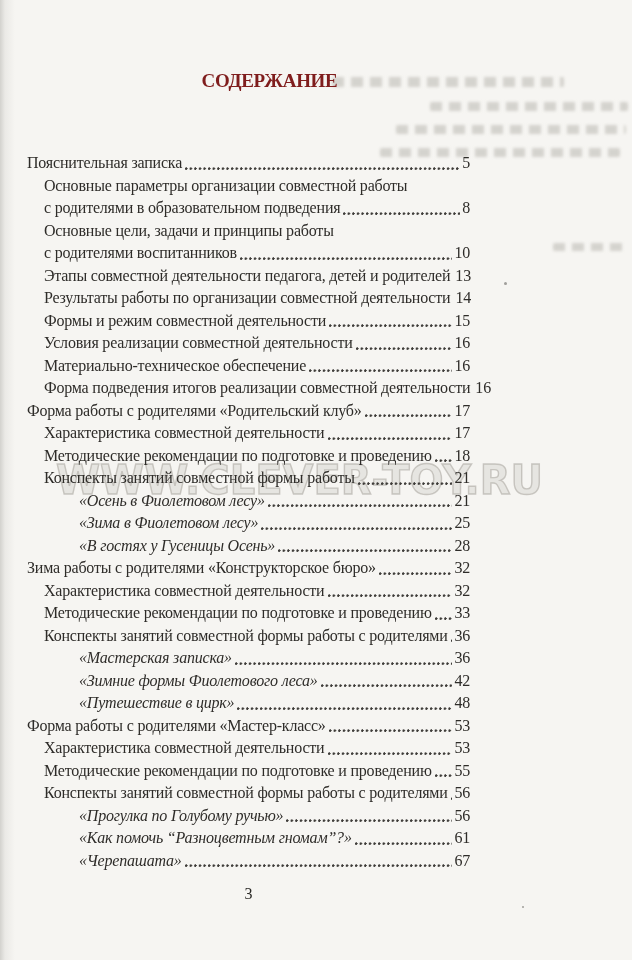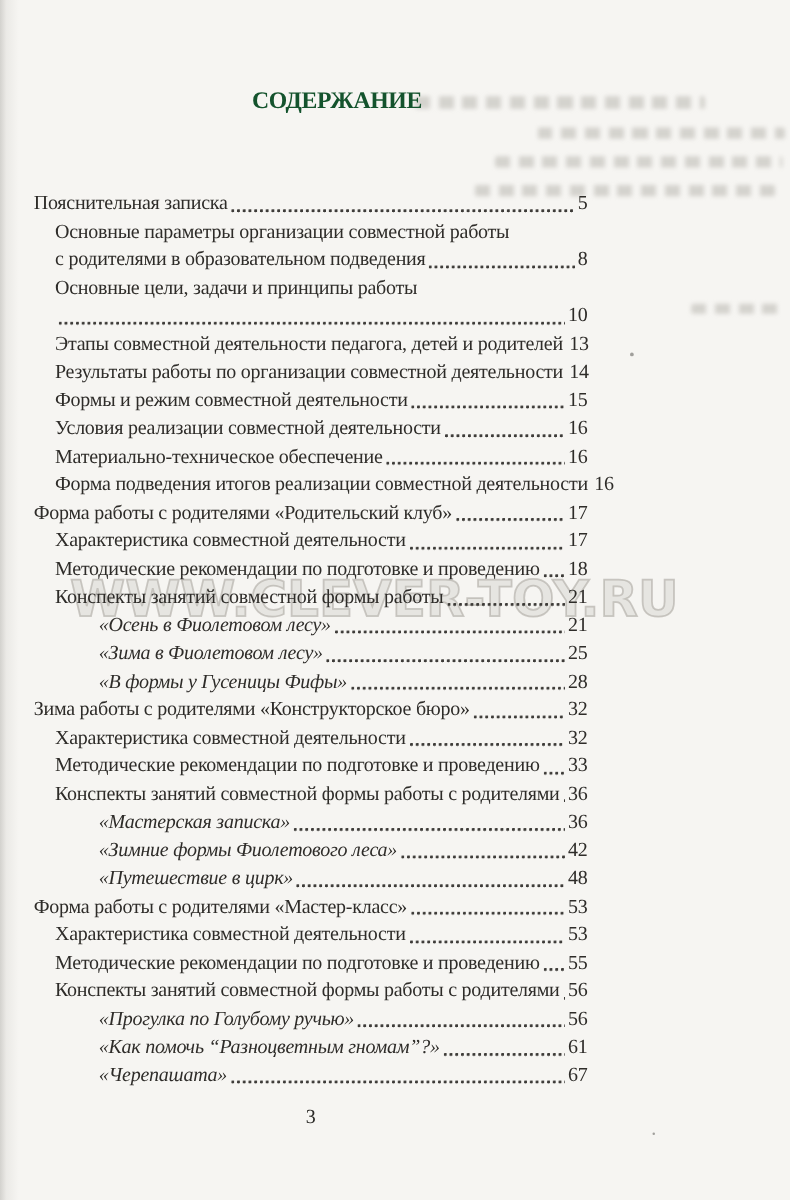--- a/index.html
+++ b/index.html
@@ -45,21 +45,21 @@
 
   .content{
     position:absolute;left:27px;top:0;width:443px;z-index:2;
   }
   .title{
     margin:70px 0 0;
     position:relative;left:21px;
     text-align:center;
     font-size:19px;font-weight:bold;
     letter-spacing:-0.3px;
-    color:#14532d;
+    color:#7f1d1d;
   }
   .toc{margin-top:60px;}
   .toc-row{
     display:flex;align-items:center;
     height:22.5px;
     font-size:16px;line-height:22.5px;
     letter-spacing:-0.2px;
     white-space:nowrap;
   }
   .toc-row.sub{padding-left:17px;}
@@ -107,20 +107,21 @@
         </div>
         <div class="toc-row sub">
           <span class="t">с родителями в образовательном подведения</span>
           <span class="dots"></span>
           <span class="pg">8</span>
         </div>
         <div class="toc-row sub">
           <span class="t">Основные цели, задачи и принципы работы</span>
         </div>
         <div class="toc-row sub">
+          <span class="t">с родителями воспитанников</span>
           <span class="dots"></span>
           <span class="pg">10</span>
         </div>
         <div class="toc-row sub">
           <span class="t">Этапы совместной деятельности педагога, детей и родителей</span>
           <span class="dots"></span>
           <span class="pg">13</span>
         </div>
         <div class="toc-row sub">
           <span class="t">Результаты работы по организации совместной деятельности</span>
@@ -171,21 +172,21 @@
           <span class="t">«Осень в Фиолетовом лесу»</span>
           <span class="dots"></span>
           <span class="pg">21</span>
         </div>
         <div class="toc-row sub it">
           <span class="t">«Зима в Фиолетовом лесу»</span>
           <span class="dots"></span>
           <span class="pg">25</span>
         </div>
         <div class="toc-row sub it">
-          <span class="t">«В формы у Гусеницы Фифы»</span>
+          <span class="t">«В гостях у Гусеницы Осень»</span>
           <span class="dots"></span>
           <span class="pg">28</span>
         </div>
         <div class="toc-row">
           <span class="t">Зима работы с родителями «Конструкторское бюро»</span>
           <span class="dots"></span>
           <span class="pg">32</span>
         </div>
         <div class="toc-row sub">
           <span class="t">Характеристика совместной деятельности</span>

